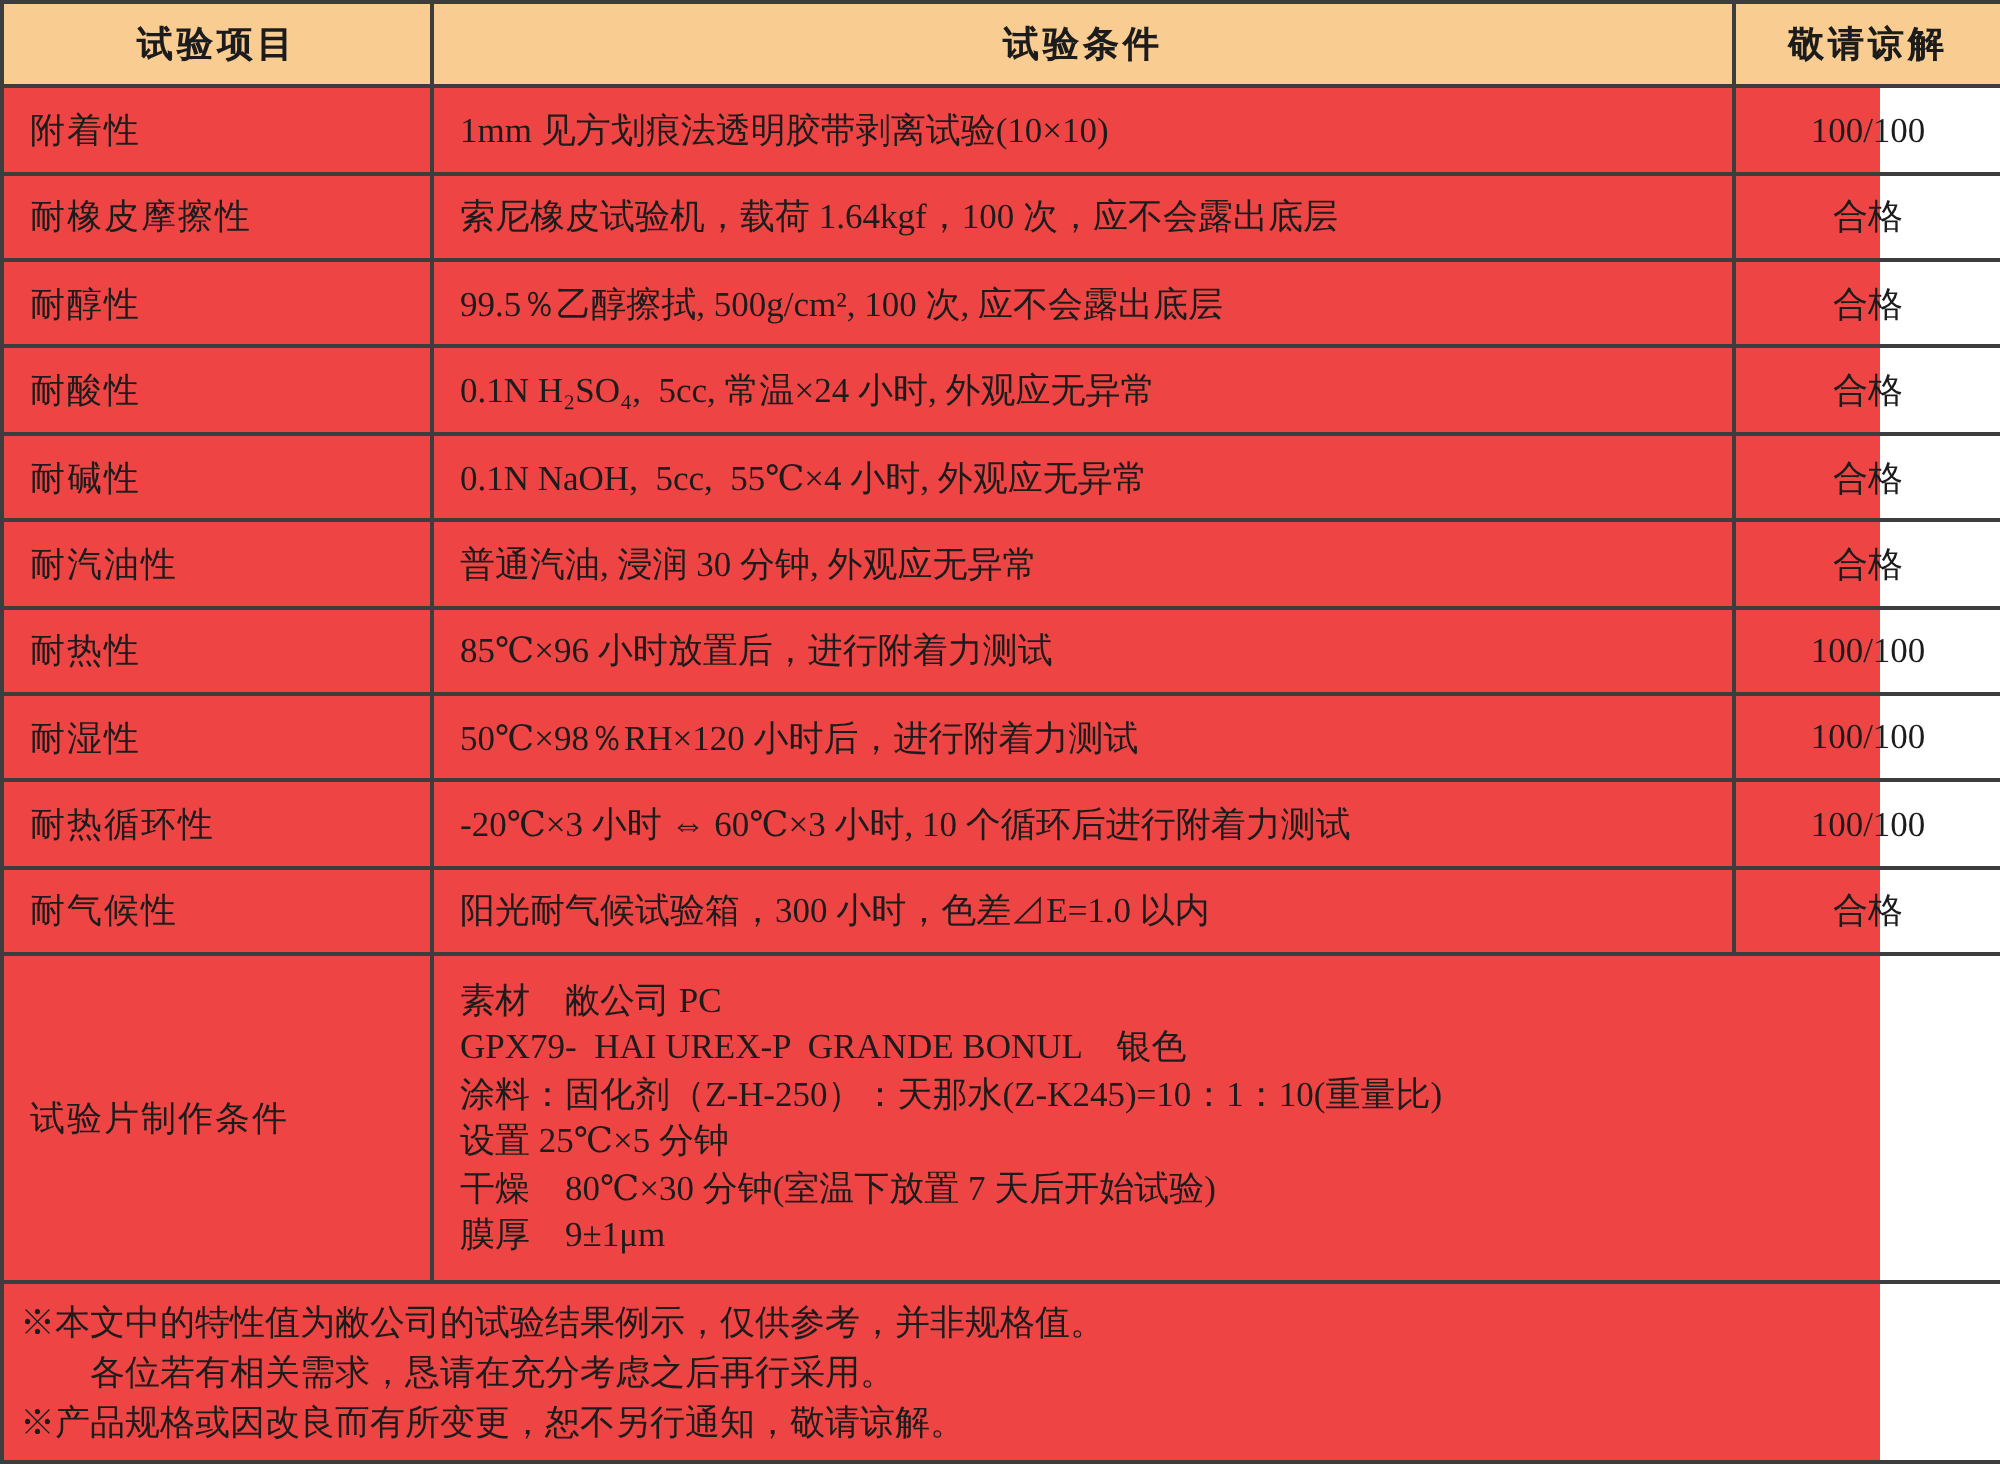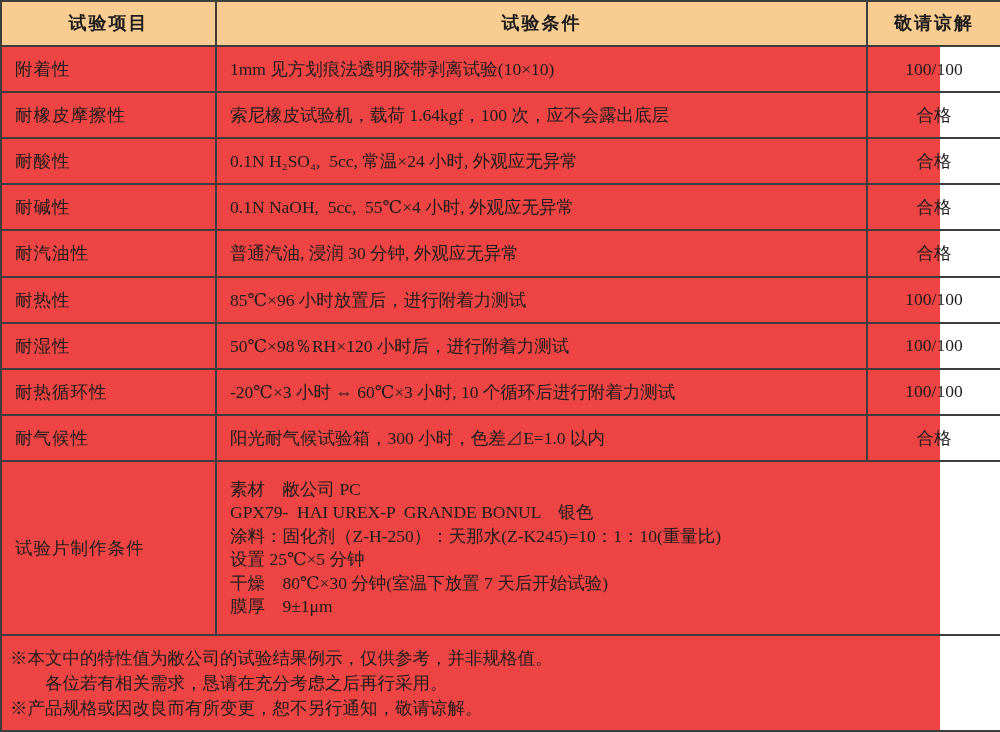--- a/index.html
+++ b/index.html
@@ -91,20 +91,25 @@
       <td class="item">附着性</td>
       <td class="cond">1mm 见方划痕法透明胶带剥离试验(10×10)</td>
       <td class="result">100/100</td>
     </tr>
     <tr class="row">
       <td class="item">耐橡皮摩擦性</td>
       <td class="cond">索尼橡皮试验机，载荷 1.64kgf，100 次，应不会露出底层</td>
       <td class="result">合格</td>
     </tr>
     <tr class="row">
+      <td class="item">耐醇性</td>
+      <td class="cond">99.5％乙醇擦拭, 500g/cm², 100 次, 应不会露出底层</td>
+      <td class="result">合格</td>
+    </tr>
+    <tr class="row">
       <td class="item">耐酸性</td>
       <td class="cond">0.1N H₂SO₄,  5cc, 常温×24 小时, 外观应无异常</td>
       <td class="result">合格</td>
     </tr>
     <tr class="row">
       <td class="item">耐碱性</td>
       <td class="cond">0.1N NaOH,  5cc,  55℃×4 小时, 外观应无异常</td>
       <td class="result">合格</td>
     </tr>
     <tr class="row">

